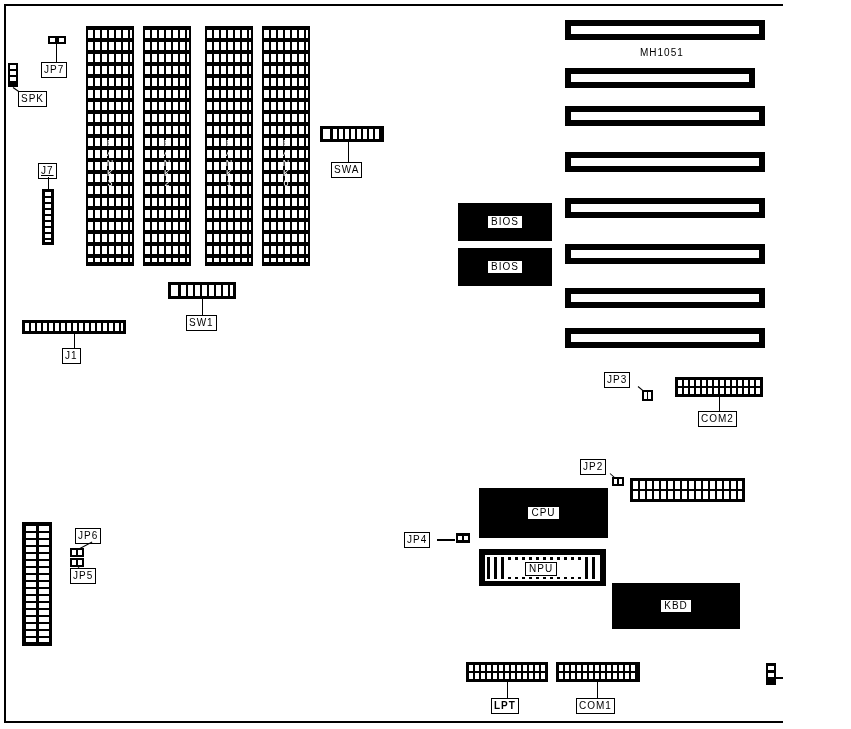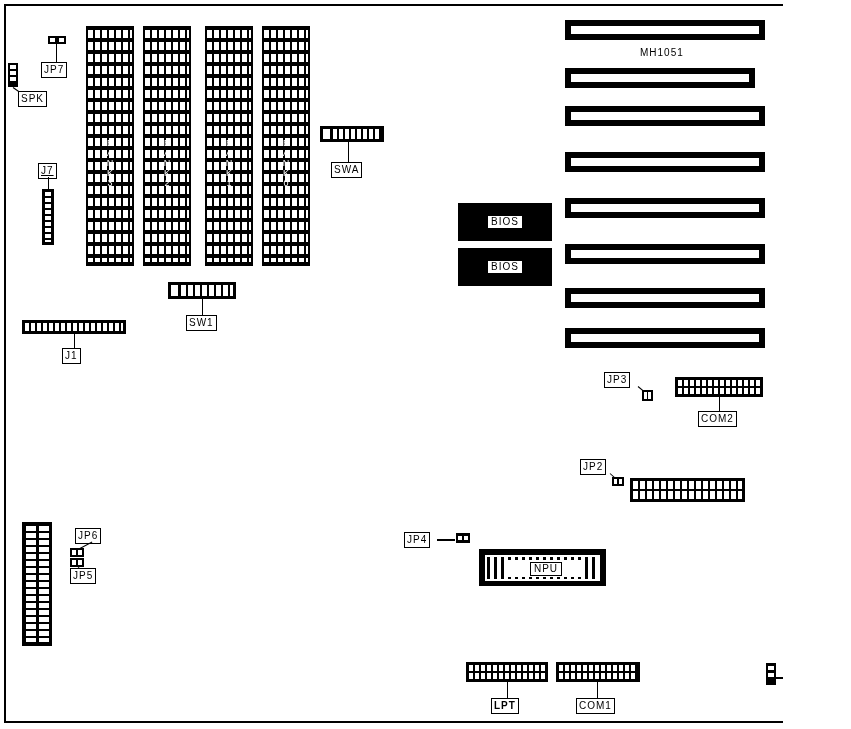--- a/index.html
+++ b/index.html
@@ -279,38 +279,44 @@
     <div class="abs" style="left:7px; top:2px; width:3px; height:5px; background:#fff;"></div>
   </div>
 
   <div class="abs blk" style="left:630px; top:478px; width:115px; height:24px;">
     <div class="abs" style="left:3px; top:3px; width:109px; height:8px;
       background: repeating-linear-gradient(to right, #fff 0 5px, #000 5px 7px);"></div>
     <div class="abs" style="left:3px; top:13px; width:109px; height:8px;
       background: repeating-linear-gradient(to right, #fff 0 5px, #000 5px 7px);"></div>
   </div>
 
+  <div class="chip" style="left:479px; top:488px; width:127px; height:48px;">
+    <span class="chip-name">CPU</span>
+  </div>
 
   <div class="lbl" style="left:404px; top:532px;">JP4</div>
   <div class="line" style="left:437px; top:539px; width:18px; height:2px;"></div>
   <div class="abs blk" style="left:456px; top:533px; width:14px; height:10px;">
     <div class="abs" style="left:2px; top:3px; width:4px; height:4px; background:#fff;"></div>
     <div class="abs" style="left:8px; top:3px; width:4px; height:4px; background:#fff;"></div>
   </div>
 
   <div class="abs" style="left:479px; top:549px; width:127px; height:37px; background:#000; border:1px solid #000;">
     <div class="abs" style="left:4px; top:4px; width:117px; height:28px; background:#fff; border:1px solid #000;"></div>
     <div class="abs" style="left:7px; top:7px; width:111px; height:22px;
       background: repeating-linear-gradient(to right, #000 0 3px, #fff 3px 7px);"></div>
     <div class="abs" style="left:24px; top:10px; width:80px; height:17px; background:#fff;"></div>
-    <div class="abs" style="left:45px; top:10px; width:42px; height:17px; display:flex; align-items:center; justify-content:center;">
+    <div class="abs" style="left:45px; top:10px; width:42px; height:17px; display:flex; align-items:center; ">
       <span class="chip-name">NPU</span>
     </div>
   </div>
 
+  <div class="chip" style="left:612px; top:583px; width:126px; height:44px;">
+    <span class="chip-name">KBD</span>
+  </div>
 
   <div class="abs blk" style="left:22px; top:522px; width:30px; height:124px;">
     <div class="abs" style="left:4px; top:4px; width:10px; height:116px;
       background: repeating-linear-gradient(to bottom, #fff 0 5px, #000 5px 7px);"></div>
     <div class="abs" style="left:17px; top:4px; width:10px; height:116px;
       background: repeating-linear-gradient(to bottom, #fff 0 5px, #000 5px 7px);"></div>
   </div>
 
   <div class="lbl" style="left:75px; top:528px;">JP6</div>
   <div class="line" style="left:78px; top:549px; width:16px; height:1px; transform:rotate(-28deg); transform-origin:left center;"></div>

